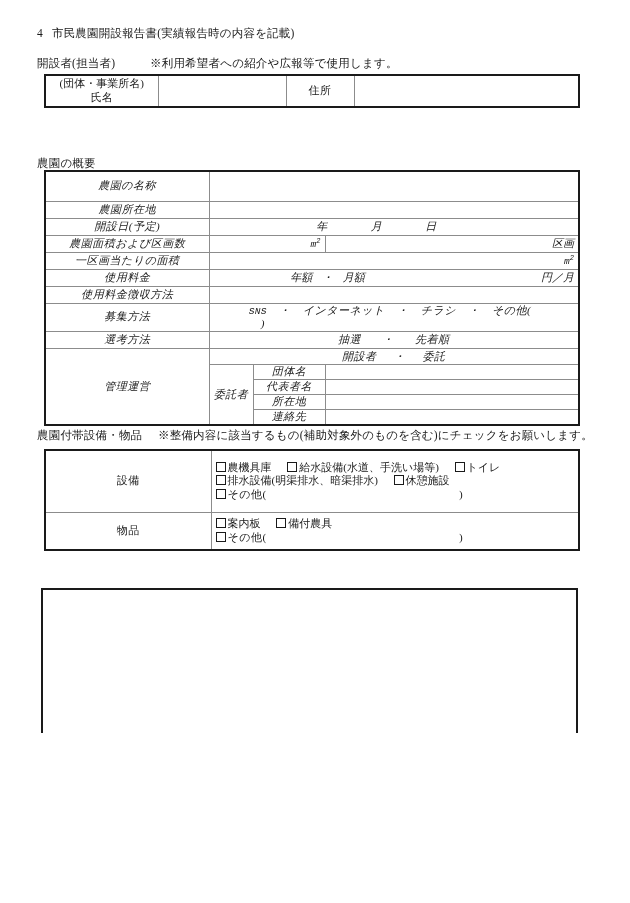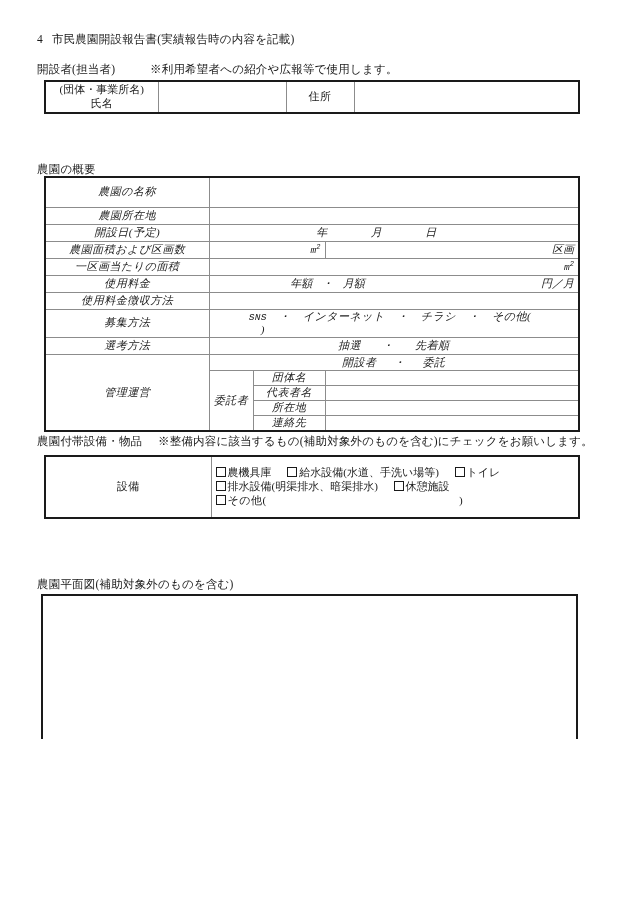--- a/index.html
+++ b/index.html
@@ -11,21 +11,21 @@
   body {
     width: 630px;
     height: 903px;
     position: relative;
     font-family: "Liberation Serif", "DejaVu Serif", serif;
     color: #1a1a1a;
     -webkit-font-smoothing: antialiased;
   }
   .page {
     position: absolute;
-    left: 0; top: 14px;
+    left: 0; top: 8px;
     width: 630px;
     height: 725px;
     overflow: hidden;
   }
 
   
   .doc-title {
     position: absolute;
     left: 37px;
     top: 18px;
@@ -301,20 +301,32 @@
           <div class="line">
             <span class="chk"><span class="box"></span><span>排水設備(明渠排水、暗渠排水)</span></span>
             <span class="chk"><span class="box"></span><span>休憩施設</span></span>
           </div>
           <div class="line paren-fill">
             <span class="chk"><span class="box"></span><span>その他(</span></span>
             <span style="display:inline-block; width:176px;"></span><span>)</span>
           </div>
         </td>
       </tr>
+      <tr style="height:38px;">
+        <td class="cell-label">物品</td>
+        <td class="chk-lines">
+          <div class="line">
+            <span class="chk"><span class="box"></span><span>案内板</span></span>
+            <span class="chk"><span class="box"></span><span>備付農具</span></span>
+          </div>
+          <div class="line paren-fill">
+            <span class="chk"><span class="box"></span><span>その他(</span></span>
+            <span style="display:inline-block; width:176px;"></span><span>)</span>
+          </div>
+        </td>
+      </tr>
     </tbody>
   </table>
 
-  <div class="section-label" style="left:37px; top:563px;">農園平面図(補助対象外のものを含む)</div>
 
   <div class="plan-box" style="left:41px; top:580px; width:537px; height:268px;"></div>
 
 </div>
 
 </body></html>

